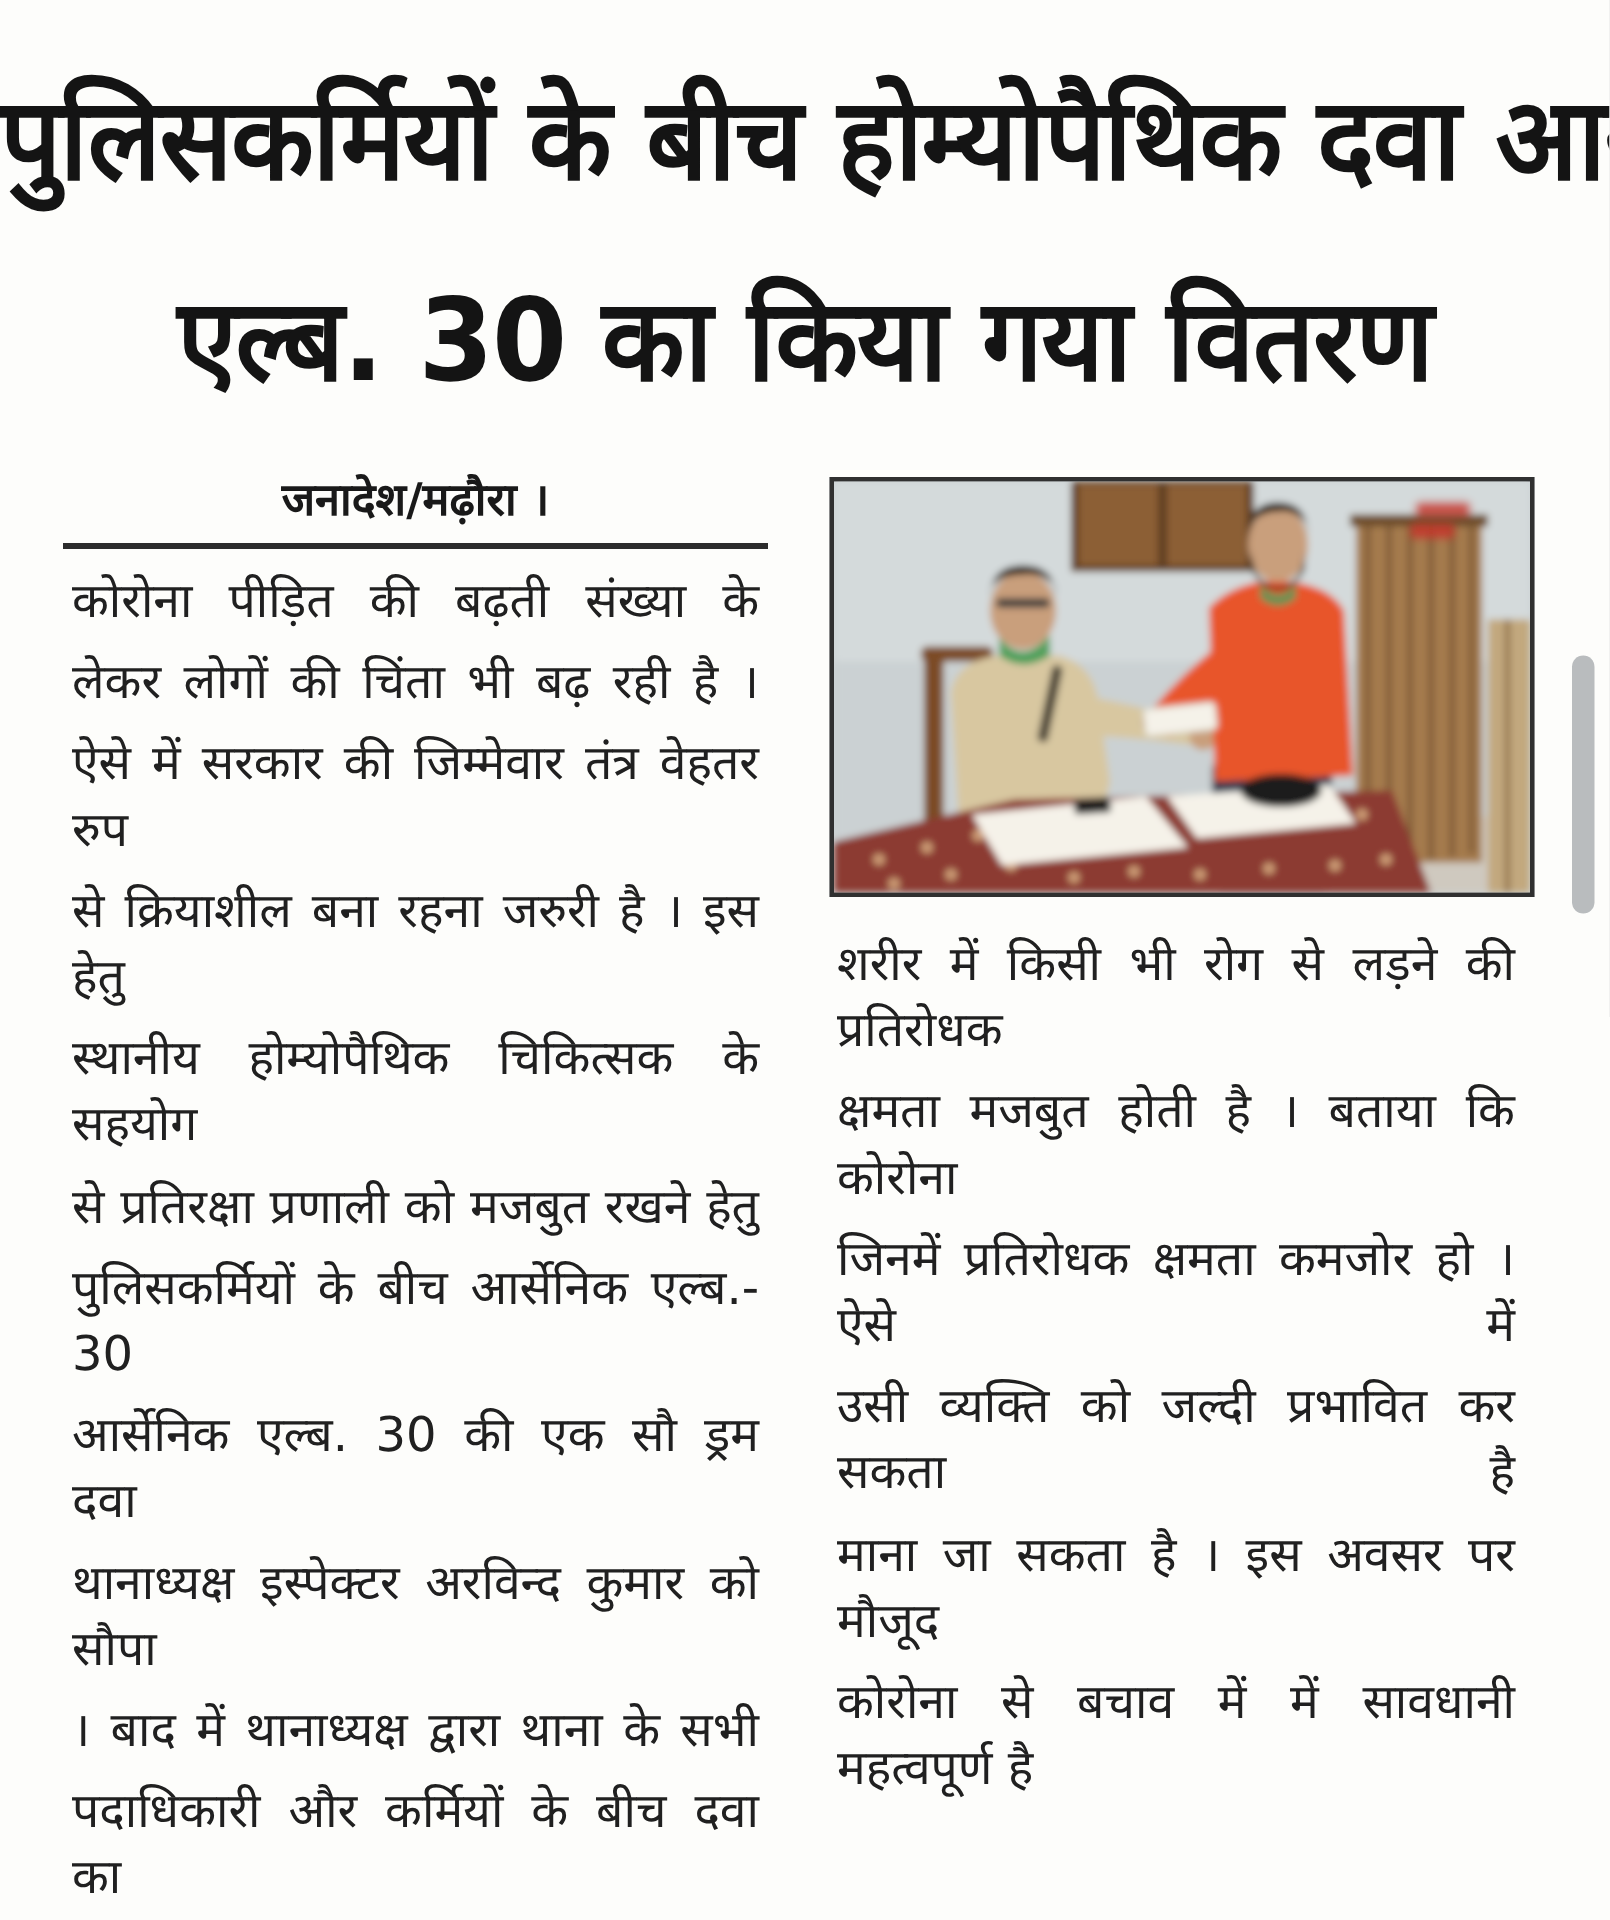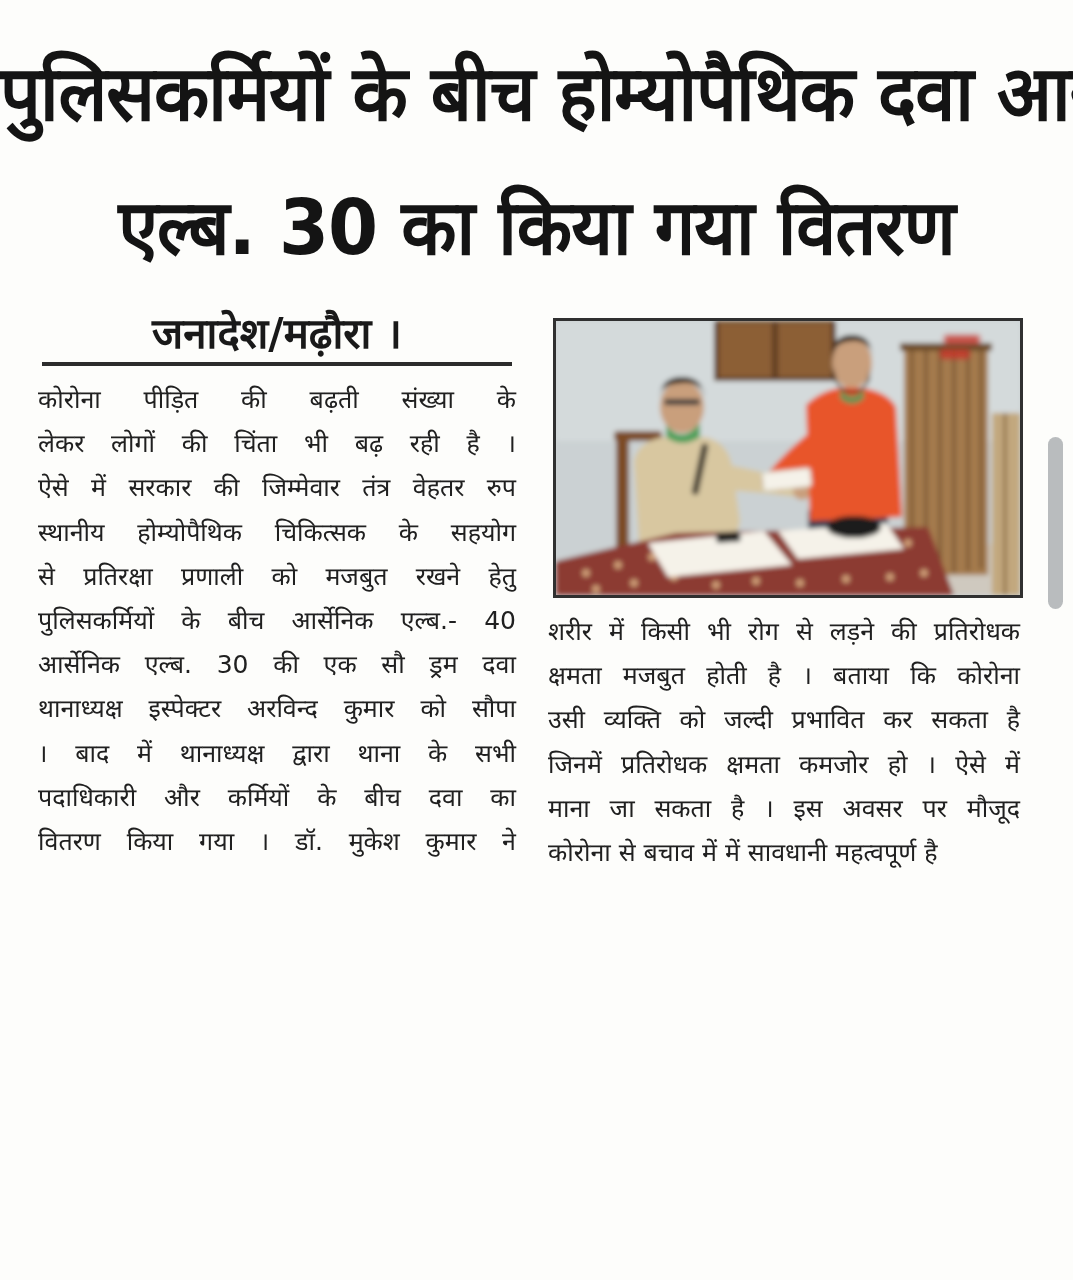--- a/index.html
+++ b/index.html
@@ -13,26 +13,26 @@
   .headline { position:absolute; top:22px; left:0; width:100%; text-align:center; }
   .headline .hl {
     display:block; font-weight:700; color:#141414;
     font-size:72px; line-height:134px; letter-spacing:-1px;
     transform:scaleY(1.06); transform-origin:top center;
     white-space:nowrap;
   }
   
   .left-col { position:absolute; left:38px; top:310px; width:478px; }
   .byline {
-    text-align:center; font-size:42px; font-weight:700; color:#191919;
+    text-align:center; font-size:30px; font-weight:700; color:#191919;
     line-height:48px; margin:0 10px;
   }
   .byline-rule { height:4px; background:#2c2c2c; margin:4px 4px 12px 4px; }
   .line {
-    margin:0; font-size:25px; line-height:44.2px; color:#202020;
+    margin:10px; font-size:32px; line-height:44.2px; color:#202020;
     text-align:justify; text-align-last:justify;
   }
   .right-col { position:absolute; left:548px; top:610px; width:472px; }
   .right-col .line:last-child { text-align-last:left; }
   
   .photo-frame {
     position:absolute; left:553px; top:318px; width:470px; height:280px;
     border:3px solid #303030; box-sizing:border-box; background:#ccd2d4;
   }
   .photo-frame svg { display:block; width:100%; height:100%; }
@@ -52,23 +52,24 @@
     <span class="hl">एल्ब. 30 का किया गया वितरण</span>
   </div>
 
   <div class="left-col">
     <p class="byline">जनादेश/मढ़ौरा ।</p>
     <div class="byline-rule"></div>
     <div>
         <p class="line">कोरोना पीड़ित की बढ़ती संख्या के</p>
         <p class="line">लेकर लोगों की चिंता भी बढ़ रही है ।</p>
         <p class="line">ऐसे में सरकार की जिम्मेवार तंत्र वेहतर रुप</p>
+        <p class="line">से क्रियाशील बना रहना जरुरी है । इस हेतु</p>
         <p class="line">स्थानीय होम्योपैथिक चिकित्सक के सहयोग</p>
         <p class="line">से प्रतिरक्षा प्रणाली को मजबुत रखने हेतु</p>
-        <p class="line">पुलिसकर्मियों के बीच आर्सेनिक एल्ब.- 40</p>
+        <p class="line">पुलिसकर्मियों के बीच आर्सेनिक एल्ब.- 30</p>
         <p class="line">आर्सेनिक एल्ब. 30 की एक सौ ड्रम दवा</p>
         <p class="line">थानाध्यक्ष इस्पेक्टर अरविन्द कुमार को सौपा</p>
         <p class="line">। बाद में थानाध्यक्ष द्वारा थाना के सभी</p>
         <p class="line">पदाधिकारी और कर्मियों के बीच दवा का</p>
         <p class="line">वितरण किया गया । डॉ. मुकेश कुमार ने</p>
       </div>
   </div>
 
   <div class="photo-frame">
     <svg viewBox="0 0 464 274" preserveAspectRatio="none">
@@ -162,21 +163,21 @@
           <ellipse cx="298" cy="206" rx="27" ry="11" fill="#1c1c1c"></ellipse>
           <rect x="160" y="212" width="24" height="10" rx="2" transform="rotate(-4 160 212)" fill="#1c1c1c"></rect>
         </g>
       </g>
     </svg>
   </div>
 
   <div class="right-col">
       <p class="line">शरीर में किसी भी रोग से लड़ने की प्रतिरोधक</p>
       <p class="line">क्षमता मजबुत होती है । बताया कि कोरोना</p>
+      <p class="line">जिनमें प्रतिरोधक क्षमता कमजोर हो । ऐसे में</p>
       <p class="line">उसी व्यक्ति को जल्दी प्रभावित कर सकता है</p>
-      <p class="line">जिनमें प्रतिरोधक क्षमता कमजोर हो । ऐसे में</p>
       <p class="line">माना जा सकता है । इस अवसर पर मौजूद</p>
       <p class="line">कोरोना से बचाव में में सावधानी महत्वपूर्ण है</p>
     </div>
 
   <div class="scroll-thumb"></div>
 
 </div>
 
 </body></html>

